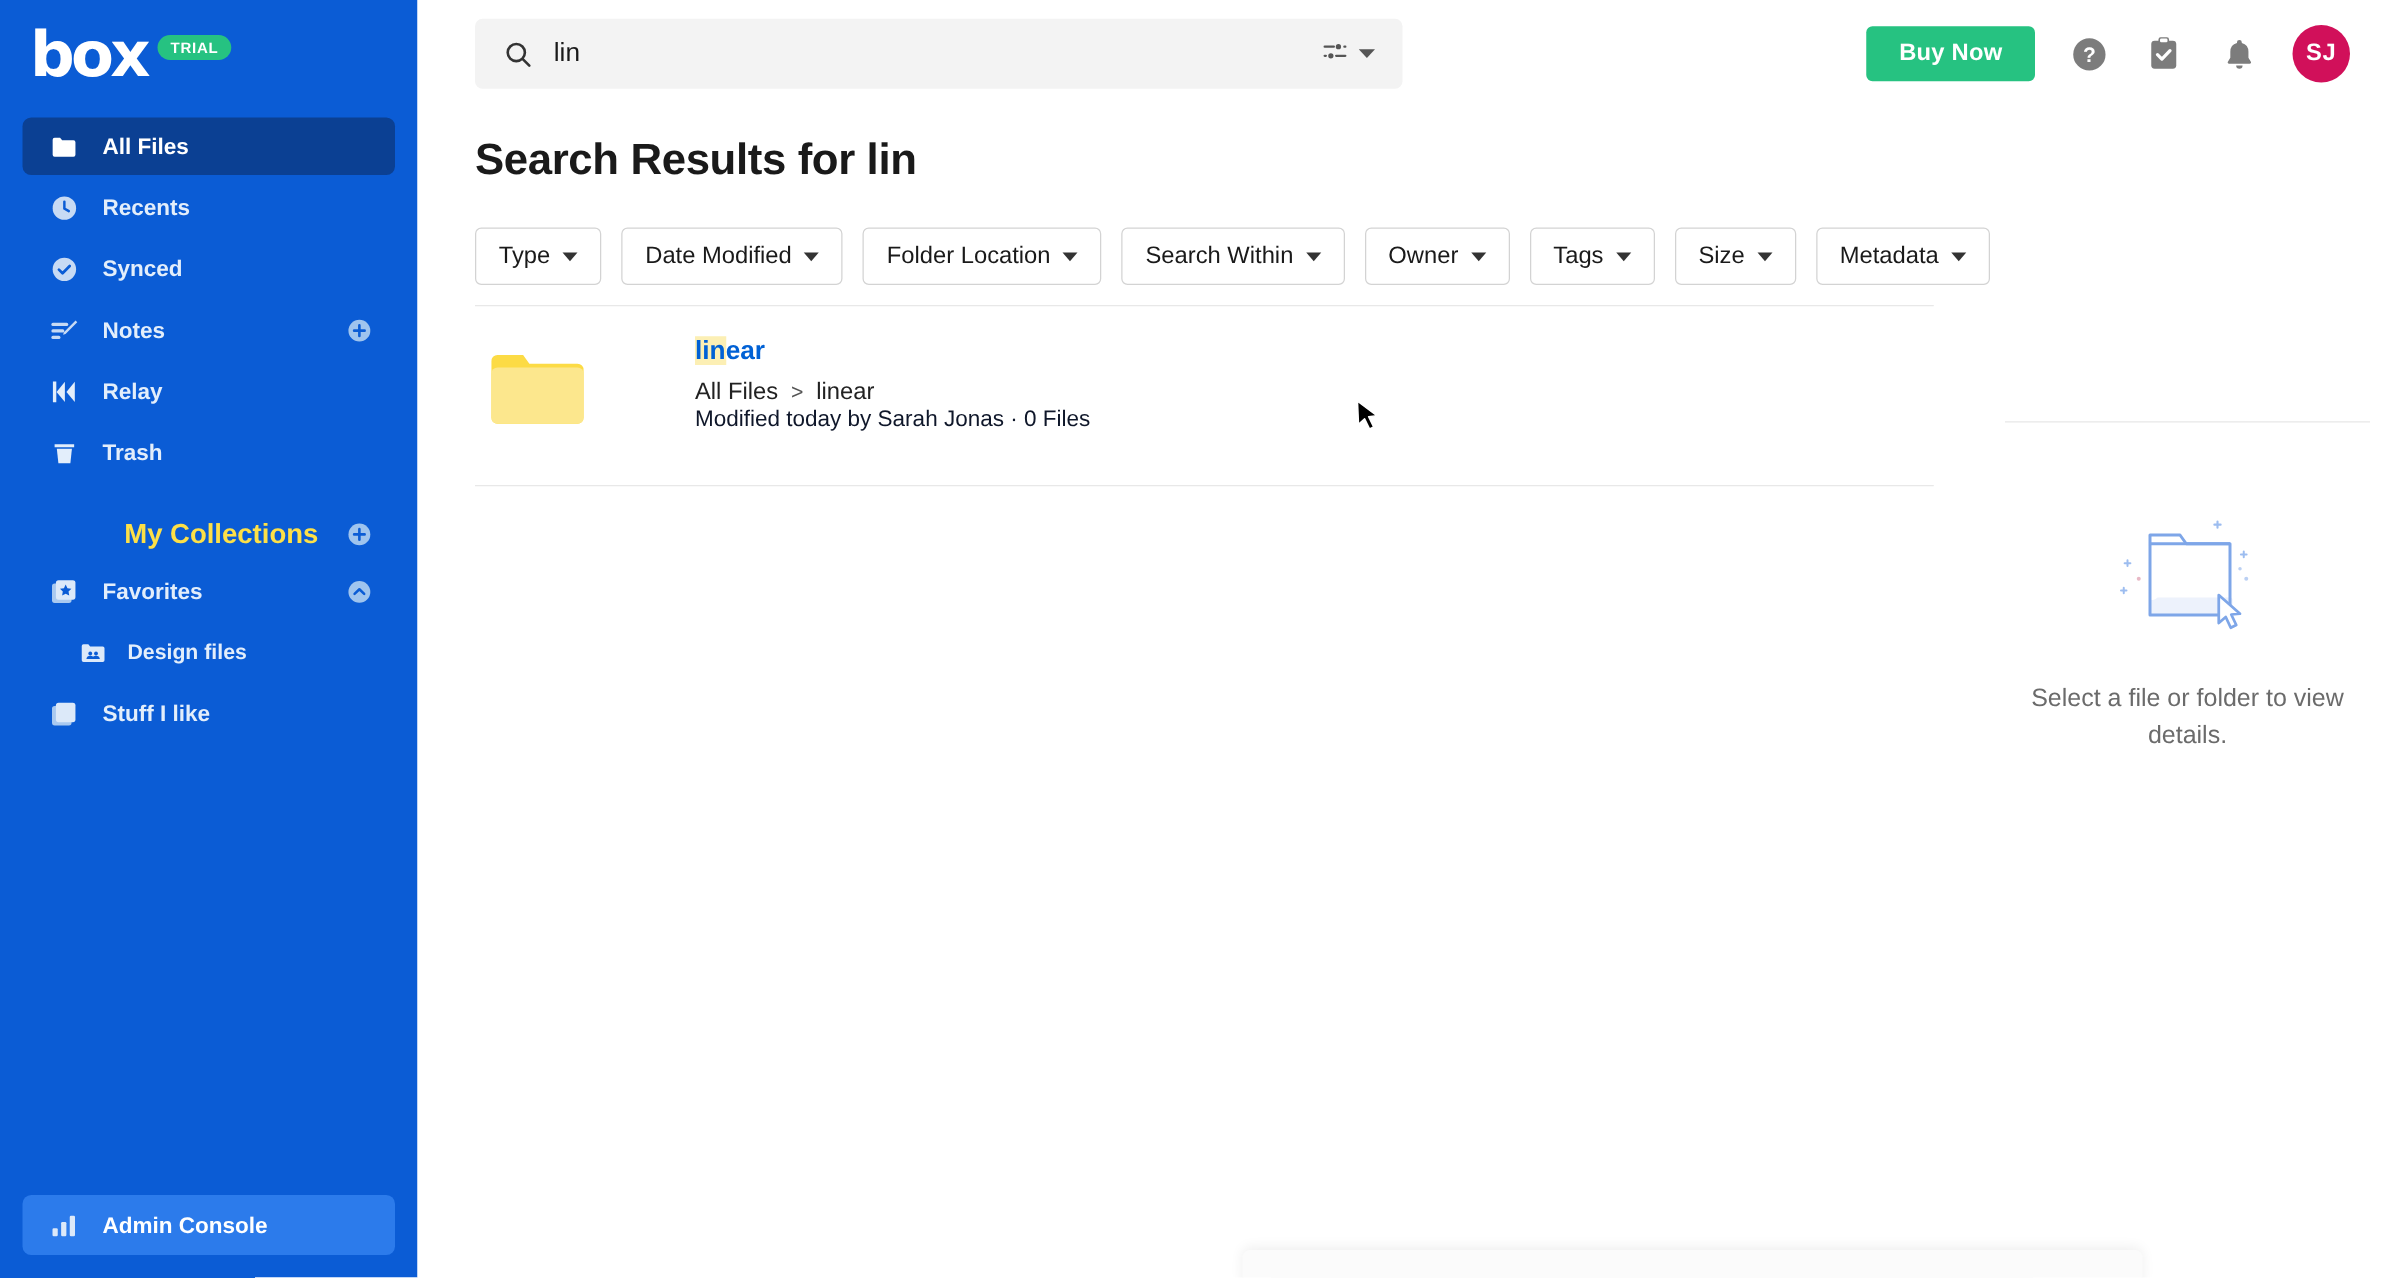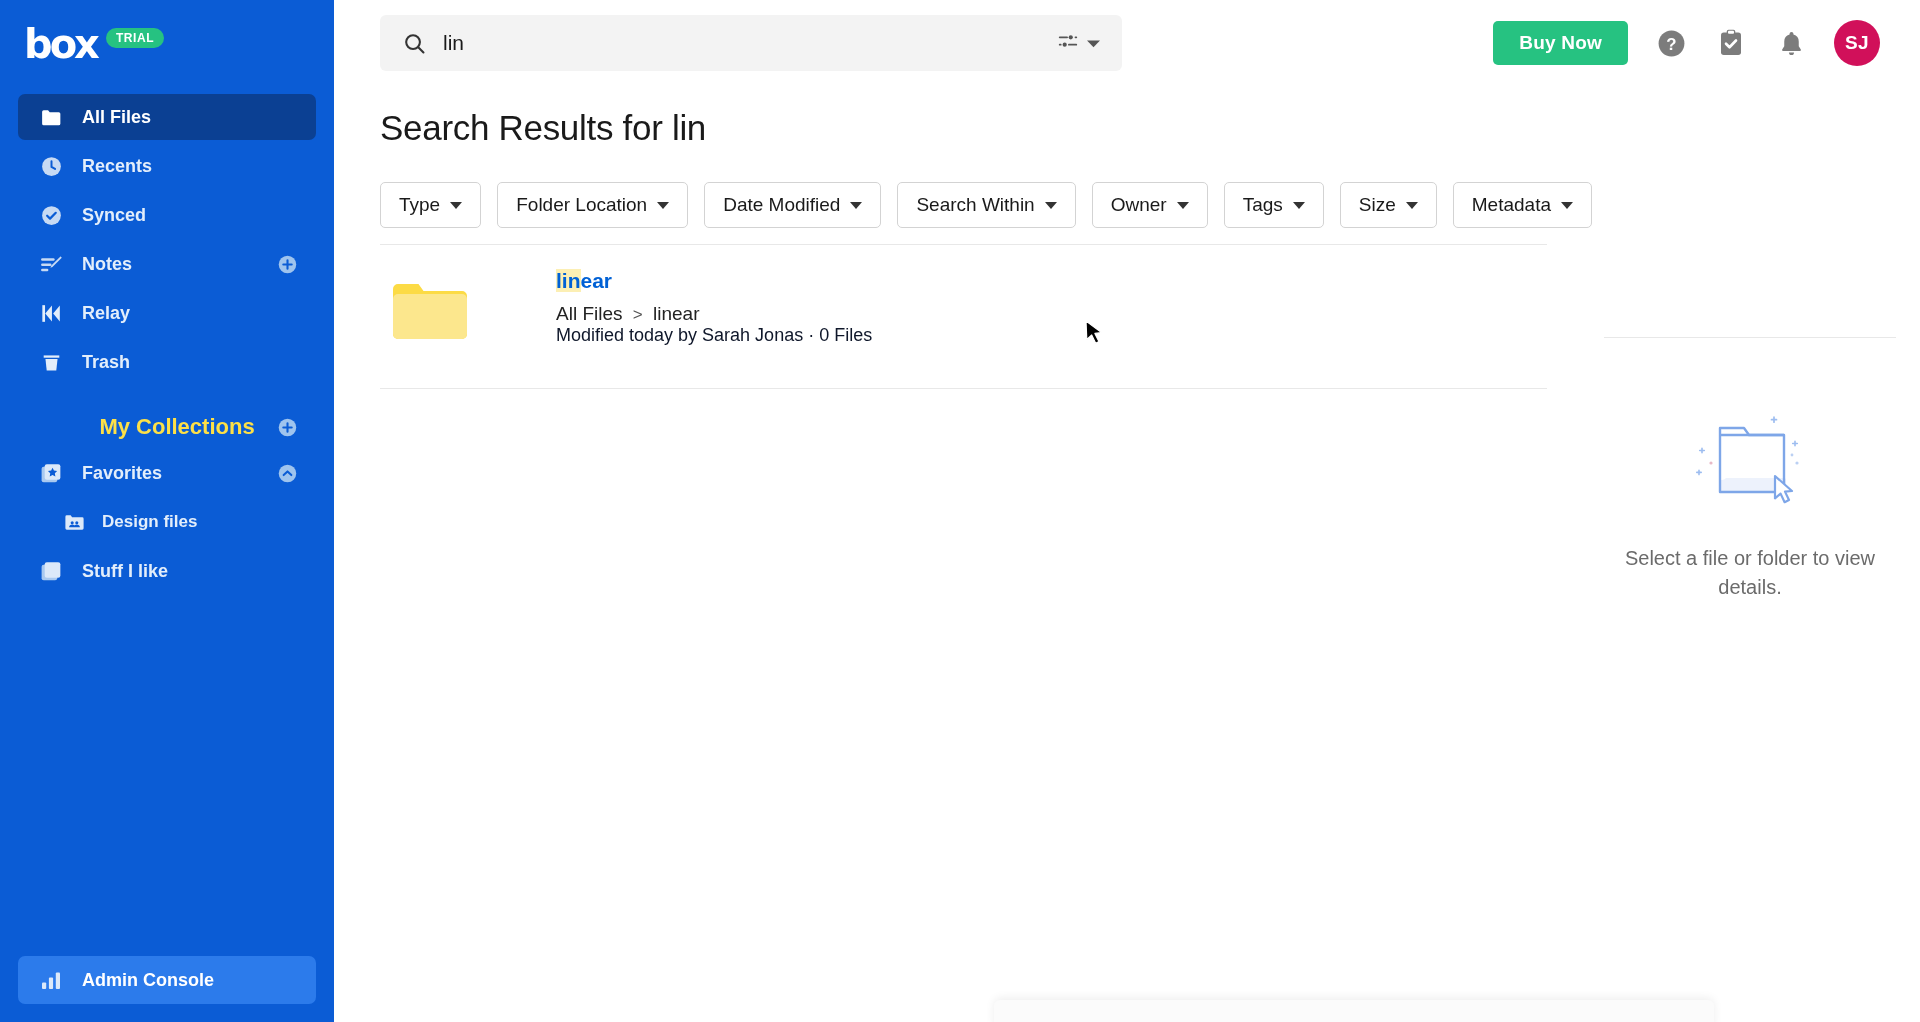--- a/index.html
+++ b/index.html
@@ -13,21 +13,21 @@
 
   
   .sidebar {
     width: 334px; height: 1022px;
     background: #0B5CD5;
     flex: 0 0 334px;
     position: relative;
     color: #ffffff;
   }
   .logo-row { display: flex; align-items: flex-start; padding: 20px 0 0 24px; height: 84px; }
-  .box-logo { font-size: 40px; line-height: 48px; font-weight: 700; letter-spacing: -3px; color:#fff; font-family:"DejaVu Sans", sans-serif; }
+  .box-logo { font-size: 50px; line-height: 48px; font-weight: 700; letter-spacing: -3px; color:#fff; font-family:"DejaVu Sans", sans-serif; }
   .trial-badge {
     background: #26C281; color: #ffffff; font-size: 12px; font-weight: 700;
     letter-spacing: .6px; border-radius: 10px; padding: 2px 10px 3px;
     margin-left: 9px; margin-top: 8px; height: 20px; line-height: 16px;
   }
   .nav { margin-top: 10px; }
   .nav-item {
     display: flex; align-items: center; height: 46px;
     margin: 3px 18px; padding-left: 20px; border-radius: 7px;
     font-size: 18px; font-weight: 600; color: #E3EEFB;
@@ -74,21 +74,21 @@
     font-family: "Liberation Sans", sans-serif; cursor: pointer; letter-spacing: .2px;
   }
   .icon-btn { width: 34px; height: 34px; display: flex; align-items: center; justify-content: center; cursor: pointer; }
   .avatar {
     width: 46px; height: 46px; border-radius: 50%; background: #D1105A; color: #fff;
     display: flex; align-items: center; justify-content: center;
     font-size: 19px; font-weight: 600; cursor: pointer; letter-spacing: .5px;
   }
 
   .content { padding: 0 0 0 46px; }
-  .page-title { font-size: 35px; font-weight: 400; color: #1A1A1A; margin: 22px 0 0; letter-spacing: -.3px; }
+  .page-title { font-size: 35px; font-weight: 700; color: #1A1A1A; margin: 22px 0 0; letter-spacing: -.3px; }
 
   .filters { display: flex; gap: 16px; margin-top: 34px; }
   .chip {
     height: 46px; border: 1px solid #D3D3D3; border-radius: 5px; background: #fff;
     display: flex; align-items: center; gap: 10px; padding: 0 18px;
     font-size: 19px; color: #1A1A1A; cursor: pointer;
     font-family: "Liberation Sans", sans-serif;
     text-align: right;
   }
   .caret { width: 0; height: 0; border-left: 6px solid transparent; border-right: 6px solid transparent; border-top: 7px solid #333; }
@@ -334,25 +334,25 @@
 
     <div class="content">
       <h1 class="page-title">Search Results for lin</h1>
 
       <div class="filters">
         <div class="chip">
           <span>Type</span>
           <i class="caret"></i>
         </div>
         <div class="chip">
+          <span>Date Modified</span>
+          <i class="caret"></i>
+        </div>
+        <div class="chip">
           <span>Folder Location</span>
-          <i class="caret"></i>
-        </div>
-        <div class="chip">
-          <span>Date Modified</span>
           <i class="caret"></i>
         </div>
         <div class="chip">
           <span>Search Within</span>
           <i class="caret"></i>
         </div>
         <div class="chip">
           <span>Owner</span>
           <i class="caret"></i>
         </div>

